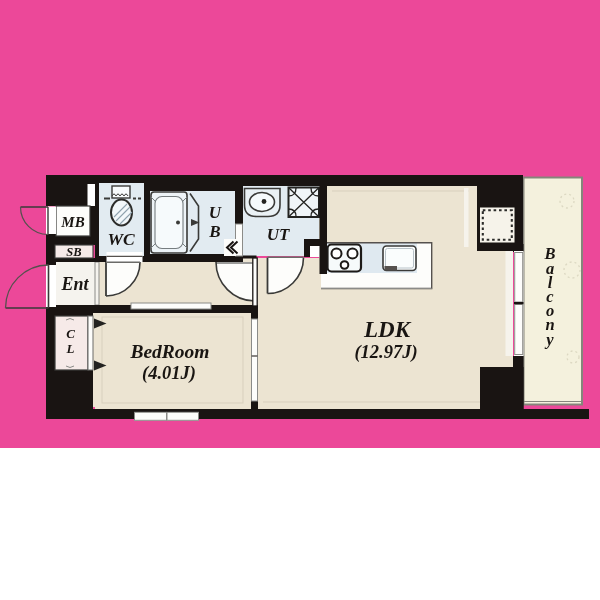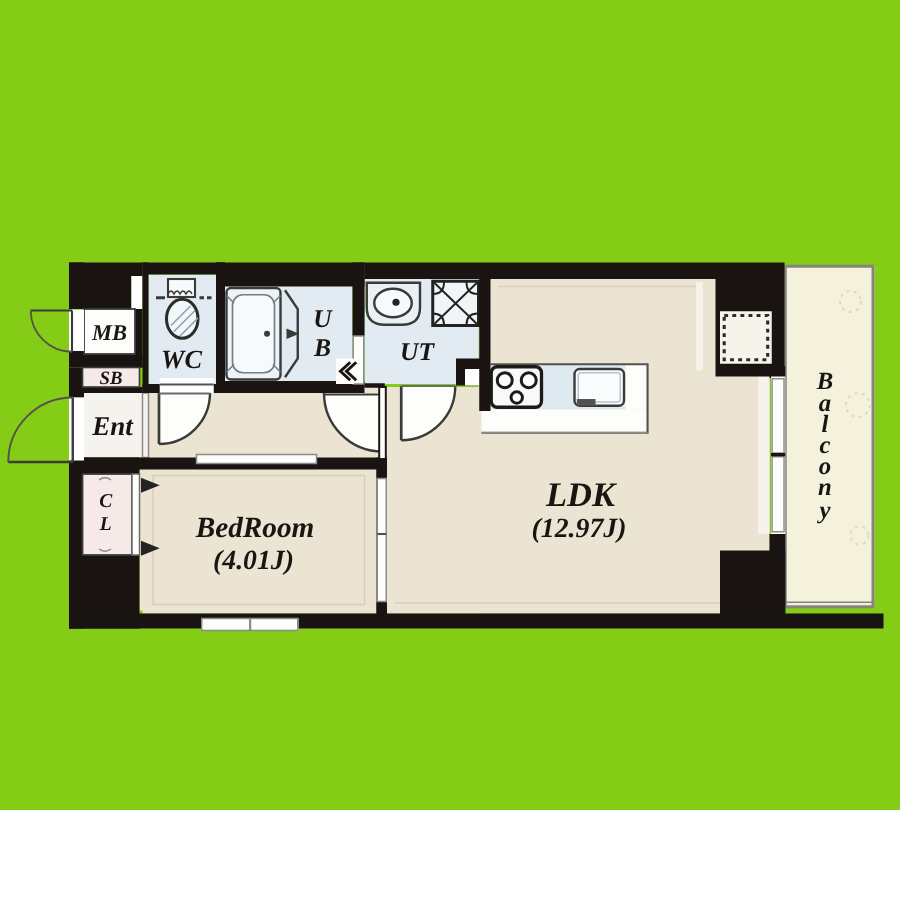--- a/index.html
+++ b/index.html
@@ -1,16 +1,16 @@
 <!DOCTYPE html>
 <html><head>
 <meta charset="utf-8">
 <style>
 html,body{margin:0;padding:0;background:#ffffff;}
-#stage{width:600px;height:540px;position:relative;background:#84cc16;}
+#stage{width:600px;height:448px;position:relative;background:#ec4899;}
 svg{position:absolute;left:0;top:0;}
 text{font-family:"Liberation Serif", serif;fill:#191512;}
 .rm{font-style:italic;font-weight:bold;}
 .sm{font-style:italic;font-weight:bold;}
 </style>
 </head>
 <body>
 <div id="stage">
 <svg width="600" height="600" viewBox="0 0 600 600">
 

